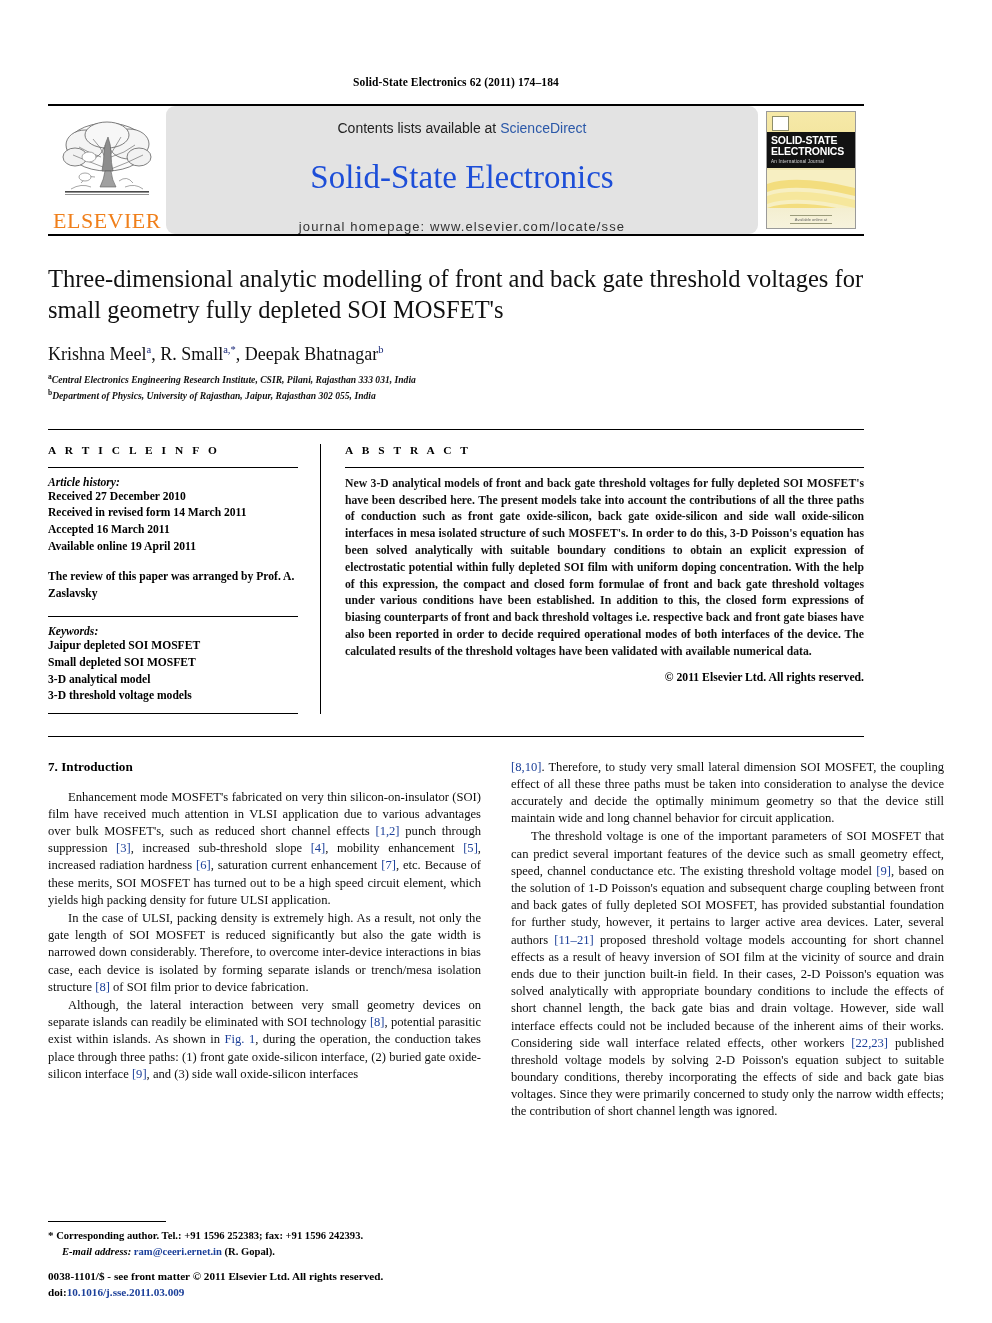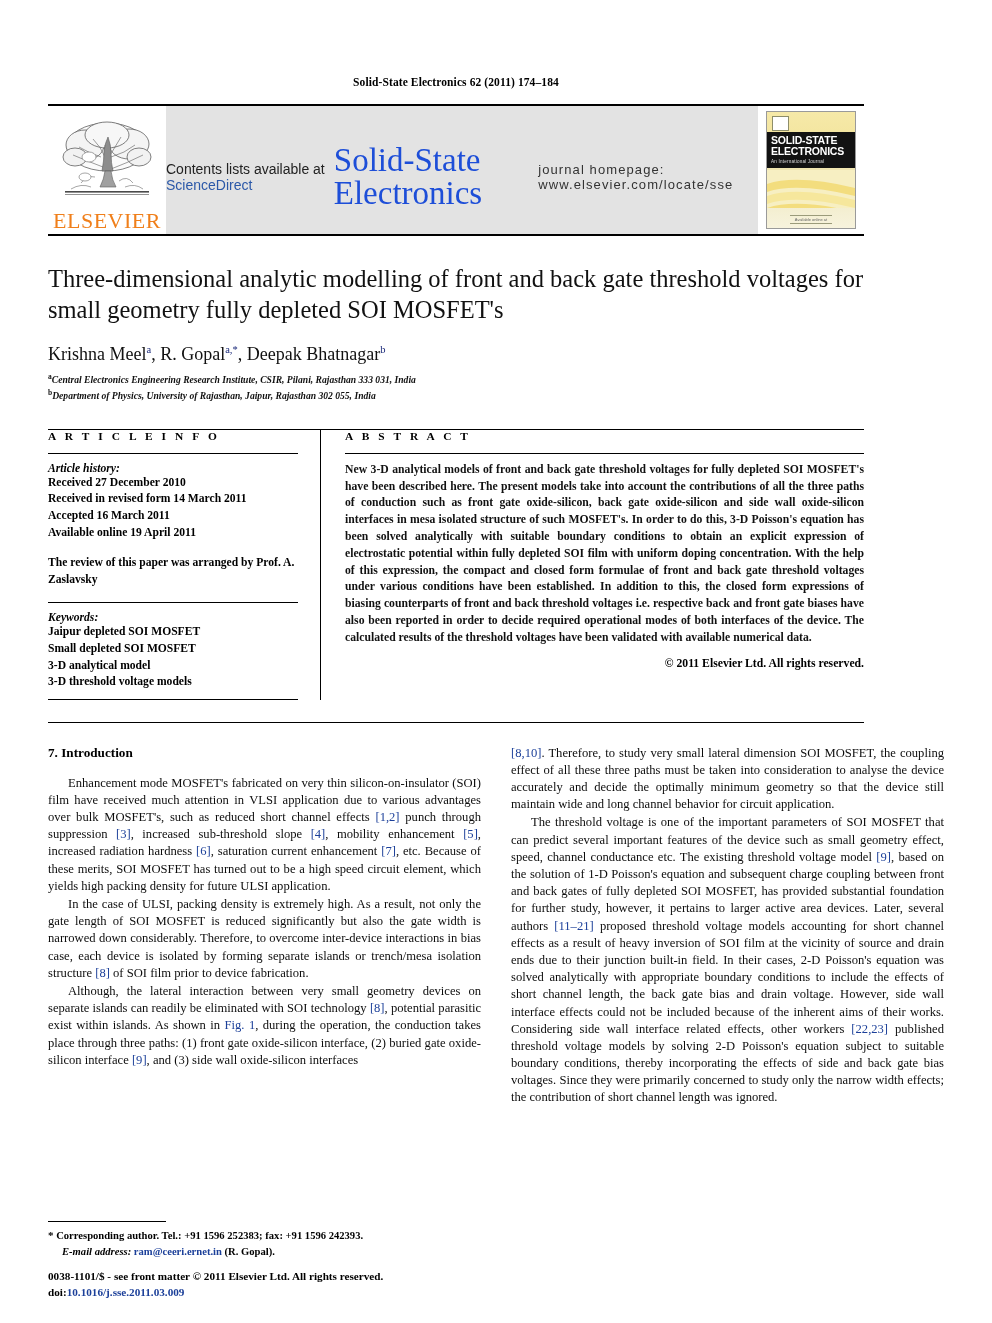--- a/index.html
+++ b/index.html
@@ -57,24 +57,25 @@
     color: #F07F1A;
     font-size: 22px;
     letter-spacing: .5px;
     line-height: 1;
     margin-top: 1px;
   }
   .masthead-center {
     flex: 1 1 auto;
     background: #e3e3e3;
     display: flex;
-    flex-direction: row;
+    flex-direction: column;
     justify-content: space-between;
     align-items: center;
     padding: 14px 0 0 0;
+    border-radius: 9px;
   }
   .contents-line {
     font-family: "Liberation Sans", sans-serif;
     font-size: 14px;
     color: #222;
   }
   .sciencedirect-link {
     color: #2b58a8;
     font-family: "Liberation Sans", sans-serif;
   }
@@ -178,20 +179,21 @@
     margin-top: 7px;
     color: #111;
   }
   .affil sup { font-style: normal; font-size: 7.5px; vertical-align: super; }
 
   
   .info-abstract {
     display: flex;
     margin-top: 26px;
     border-top: 1px solid #000;
+    padding-top: 14px;
   }
   .col-info {
     width: 250px;
     flex: 0 0 250px;
     padding-right: 22px;
   }
   .col-abstract {
     flex: 1 1 auto;
     padding-left: 24px;
     border-left: 1px solid #000;
@@ -371,21 +373,21 @@
         </div>
       </div>
     </div>
   </div>
 
   <div class="title-rule"></div>
 
   <h1 class="art-title">Three-dimensional analytic modelling of front and back gate threshold voltages for small geometry fully depleted SOI MOSFET's</h1>
 
   <div class="authors">
-    <span>Krishna Meel</span><sup>a</sup>, <span>R. Gopal</span><sup>a,*</sup>, <span>Deepak Bhatnagar</span><sup>b</sup>
+    <span>Krishna Meel</span><sup>a</sup>, <span>R. Small</span><sup>a,*</sup>, <span>Deepak Bhatnagar</span><sup>b</sup>
   </div>
 
   <div class="affil">
     <sup>a</sup><span>Central Electronics Engineering Research Institute, CSIR, Pilani, Rajasthan 333 031, India</span>
   </div>
   <div class="affil" style="margin-top:1px">
     <sup>b</sup><span>Department of Physics, University of Rajasthan, Jaipur, Rajasthan 302 055, India</span>
   </div>
 
   <div class="info-abstract">

